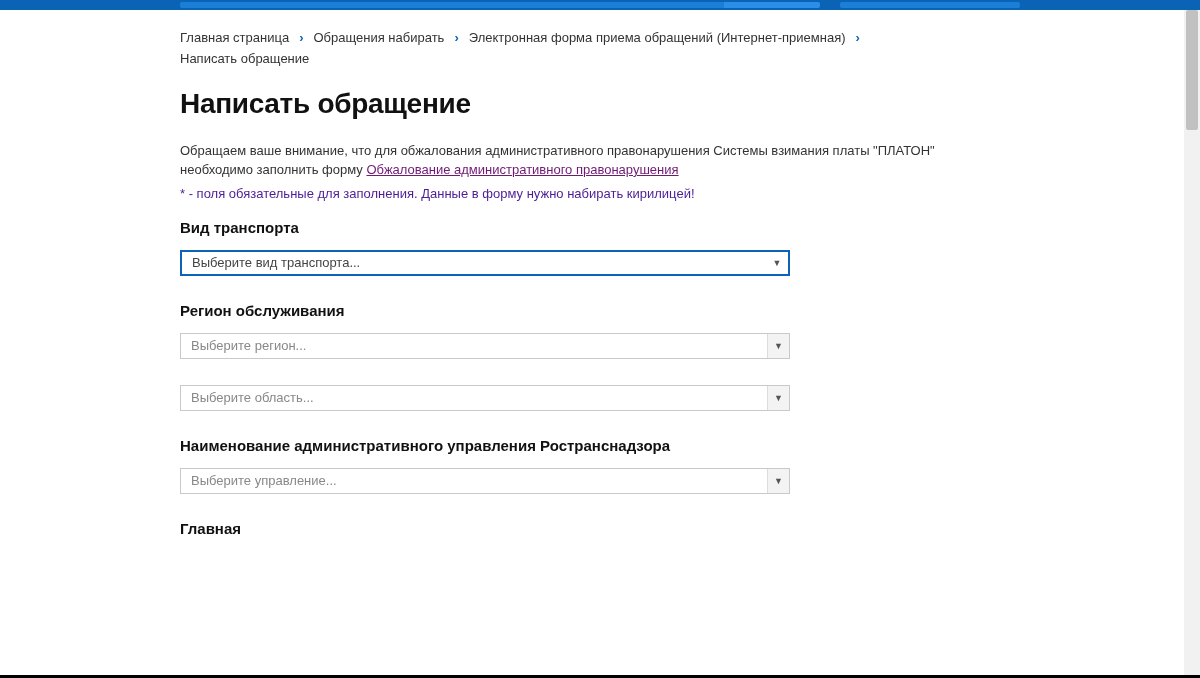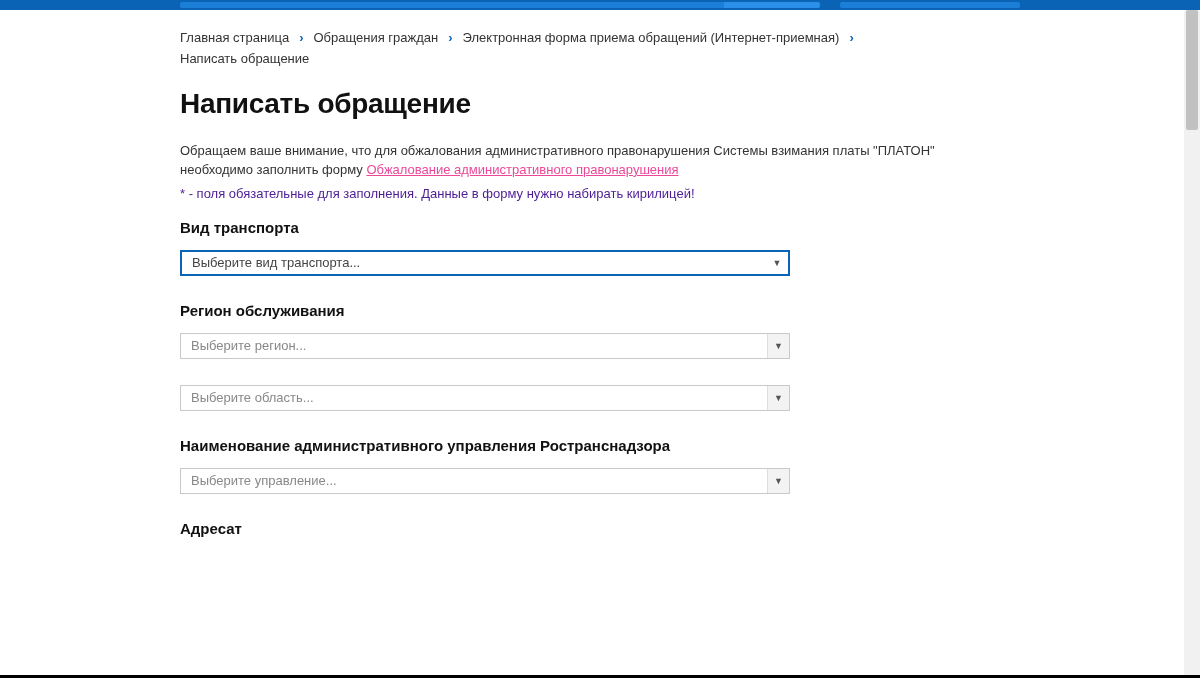--- a/index.html
+++ b/index.html
@@ -9,21 +9,21 @@
   .topbar .strip { position: absolute; top: 2px; left: 180px; width: 640px; height: 6px; background: linear-gradient(90deg,#1b7fd8 0%,#1b7fd8 85%,#2a8fe8 85%,#2a8fe8 100%); border-radius: 2px; }
   .topbar .strip2 { position: absolute; top: 2px; left: 840px; width: 180px; height: 6px; background: #1b7fd8; border-radius: 2px; }
   .page { position: absolute; top: 10px; left: 0; right: 0; bottom: 0; overflow-y: hidden; }
   .content { width: 800px; margin-left: 180px; padding-top: 20px; }
   .breadcrumb { font-size: 13px; color: #333; display: flex; flex-wrap: wrap; align-items: center; gap: 6px; margin-bottom: 22px; }
   .breadcrumb a { color: #333; text-decoration: none; }
   .breadcrumb .sep { color: #0b63b5; font-weight: bold; padding: 0 4px; }
   .breadcrumb .current { color: #333; }
   h1 { font-size: 28px; font-weight: 700; margin-bottom: 22px; color: #111; letter-spacing: -0.3px; }
   .notice { font-size: 13px; color: #333; line-height: 1.45; margin-bottom: 6px; max-width: 760px; }
-  .notice .link { color: #ec4899; }
+  .notice .link { color: #701a75; }
   .subheading { font-size: 13px; font-weight: 700; color: #111; margin-top: 14px; margin-bottom: 10px; }
   .note { font-size: 13px; color: #4c1d95; margin-bottom: 18px; }
   .field-group { margin-bottom: 26px; }
   .field-label { font-size: 15px; font-weight: 700; color: #111; margin-bottom: 14px; }
   .select { position: relative; width: 610px; height: 26px; border: 1px solid #c9c9c9; background: #fff; display: flex; align-items: center; padding: 0 28px 0 10px; font-size: 13px; color: #888; cursor: pointer; }
   .select.active { border: 2px solid #0b63b5; color: #444; }
   .select .caret { position: absolute; right: 0; top: 0; bottom: 0; width: 22px; display: flex; align-items: center; justify-content: center; border-left: 1px solid #ddd; background: #f3f3f3; font-size: 9px; color: #555; }
   .select.active .caret { border-left: none; background: transparent; }
   .scrollbar-v { position: absolute; top: 10px; right: 0; width: 16px; bottom: 0; background: #f1f1f1; }
   .scrollbar-v .thumb { position: absolute; top: 0; left: 2px; width: 12px; height: 120px; background: #c1c1c1; border-radius: 2px; }
@@ -37,21 +37,21 @@
     <div class="strip"></div>
     <div class="strip2"></div>
   </div>
 
   <div class="page">
     <div class="content">
 
       <nav class="breadcrumb">
         <a href="#">Главная страница</a>
         <span class="sep">›</span>
-        <a href="#">Обращения граждан</a>
+        <a href="#">Обращения набирать</a>
         <span class="sep">›</span>
         <a href="#">Электронная форма приема обращений (Интернет-приемная)</a>
         <span class="sep">›</span>
         <span class="current">Написать обращение</span>
       </nav>
 
       <h1>Написать обращение</h1>
 
       <p class="notice">
         <span>Обращаем ваше внимание, что для обжалования административного правонарушения Системы взимания платы "ПЛАТОН" необходимо заполнить форму </span><a href="#" class="link">Обжалование административного правонарушения</a>
@@ -84,21 +84,21 @@
 
       <div class="field-group">
         <div class="field-label">Наименование административного управления Ространснадзора</div>
         <div class="select">
           <span>Выберите управление...</span>
           <span class="caret">▼</span>
         </div>
       </div>
 
       <div class="field-group">
-        <div class="field-label">Адресат</div>
+        <div class="field-label">Главная</div>
       </div>
 
     </div>
   </div>
 
   <div class="scrollbar-v">
     <div class="thumb"></div>
   </div>
 
   <div class="blackbar"></div>

